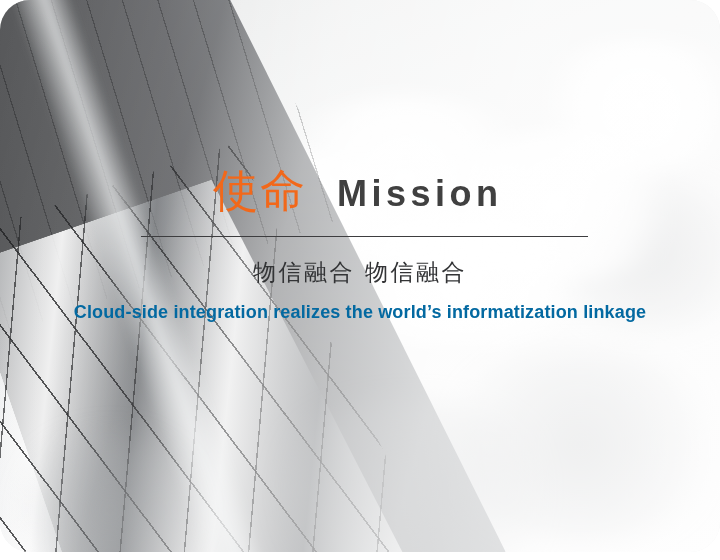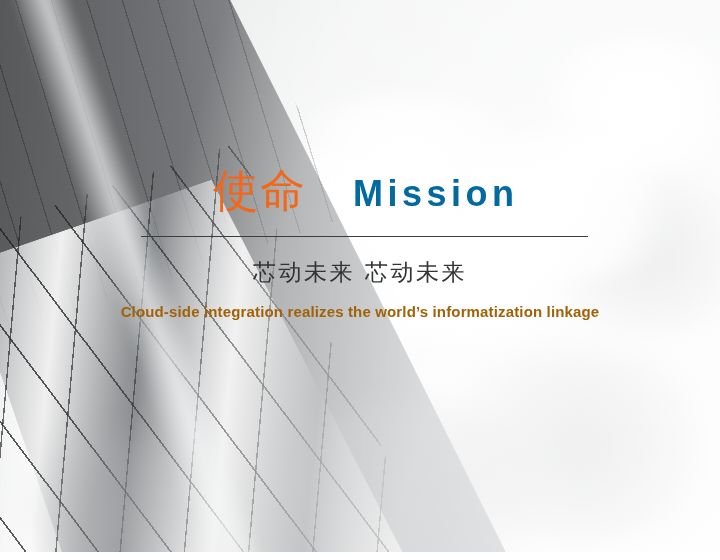--- a/index.html
+++ b/index.html
@@ -10,20 +10,21 @@
   body {
     font-family: "Liberation Sans", "DejaVu Sans", sans-serif;
   }
 
   .slide {
     position: relative;
     width: 720px;
     height: 552px;
     overflow: hidden;
     background: #f2f3f3;
+    border-radius: 30px;
   }
 
   
   .photo {
     position: absolute;
     inset: 0;
     overflow: hidden;
   }
 
   
@@ -158,26 +159,26 @@
   }
   .title-cn {
     font-size: 45px;
     line-height: 1;
     font-weight: 400;
     letter-spacing: 2px;
     color: #F2681A;
     font-family: "DejaVu Sans", "Liberation Sans", sans-serif;
   }
   .title-en {
-    margin-left: 46px;
+    margin-left: 30px;
     font-size: 36px;
     line-height: 1;
     font-weight: bold;
     letter-spacing: 4.5px;
-    color: #0369a1;
+    color: #404040;
     font-family: "Liberation Sans", sans-serif;
   }
 
   .rule {
     position: absolute;
     left: 141px;
     top: 236px;
     width: 447px;
     height: 0;
     border-top: 1.3px solid #3d3d3f;
@@ -197,25 +198,25 @@
   }
 
   .body-lines {
     position: absolute;
     left: 0;
     right: 0;
     top: 301px;
     text-align: center;
   }
   .body-line {
-    font-size: 15px;
+    font-size: 18px;
     line-height: 22px;
     font-weight: bold;
     letter-spacing: 0.15px;
-    color: #a16207;
+    color: #0369a1;
     font-family: "Liberation Sans", sans-serif;
     white-space: nowrap;
   }
 </style>
 </head>
 <body>
 
 <div class="slide">
 
   <div class="photo">
@@ -247,20 +248,20 @@
 
   <div class="content">
 
     <div class="title-row">
       <span class="title-cn">使命</span>
       <span class="title-en">Mission</span>
     </div>
 
     <div class="rule"></div>
 
-    <div class="subtitle-cn">芯动未来 芯动未来</div>
+    <div class="subtitle-cn">物信融合 物信融合</div>
 
     <div class="body-lines">
       <div class="body-line">Cloud-side integration realizes the world’s informatization linkage</div>
     </div>
 
   </div>
 </div>
 
 </body></html>

